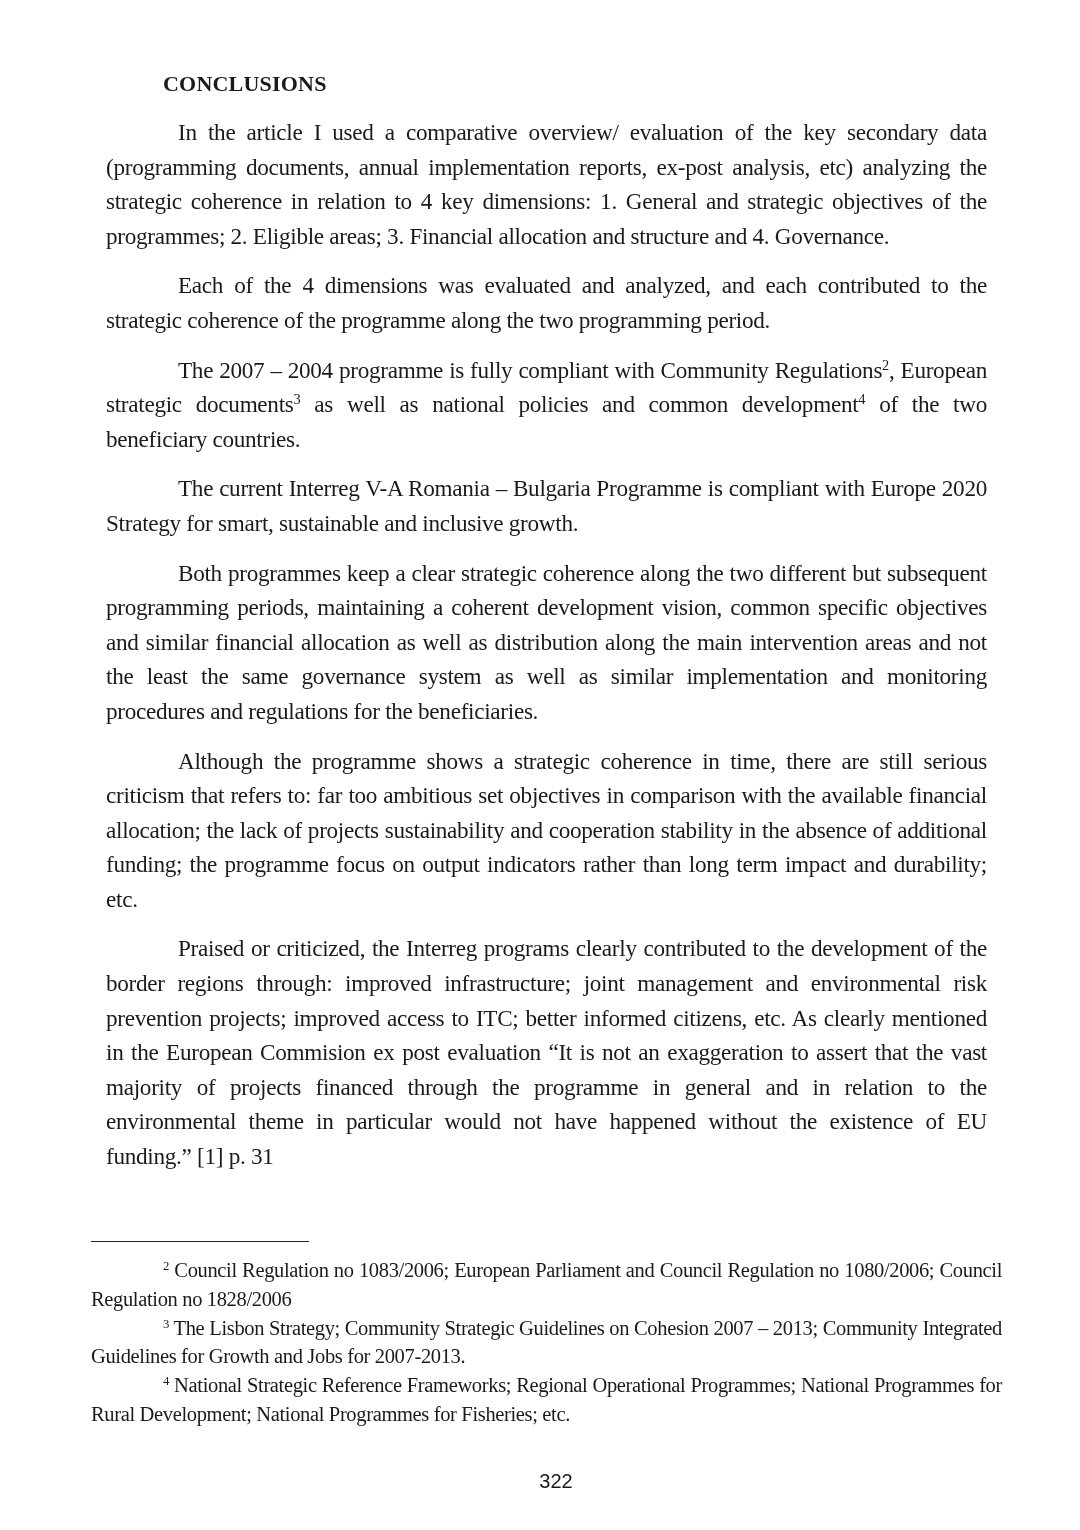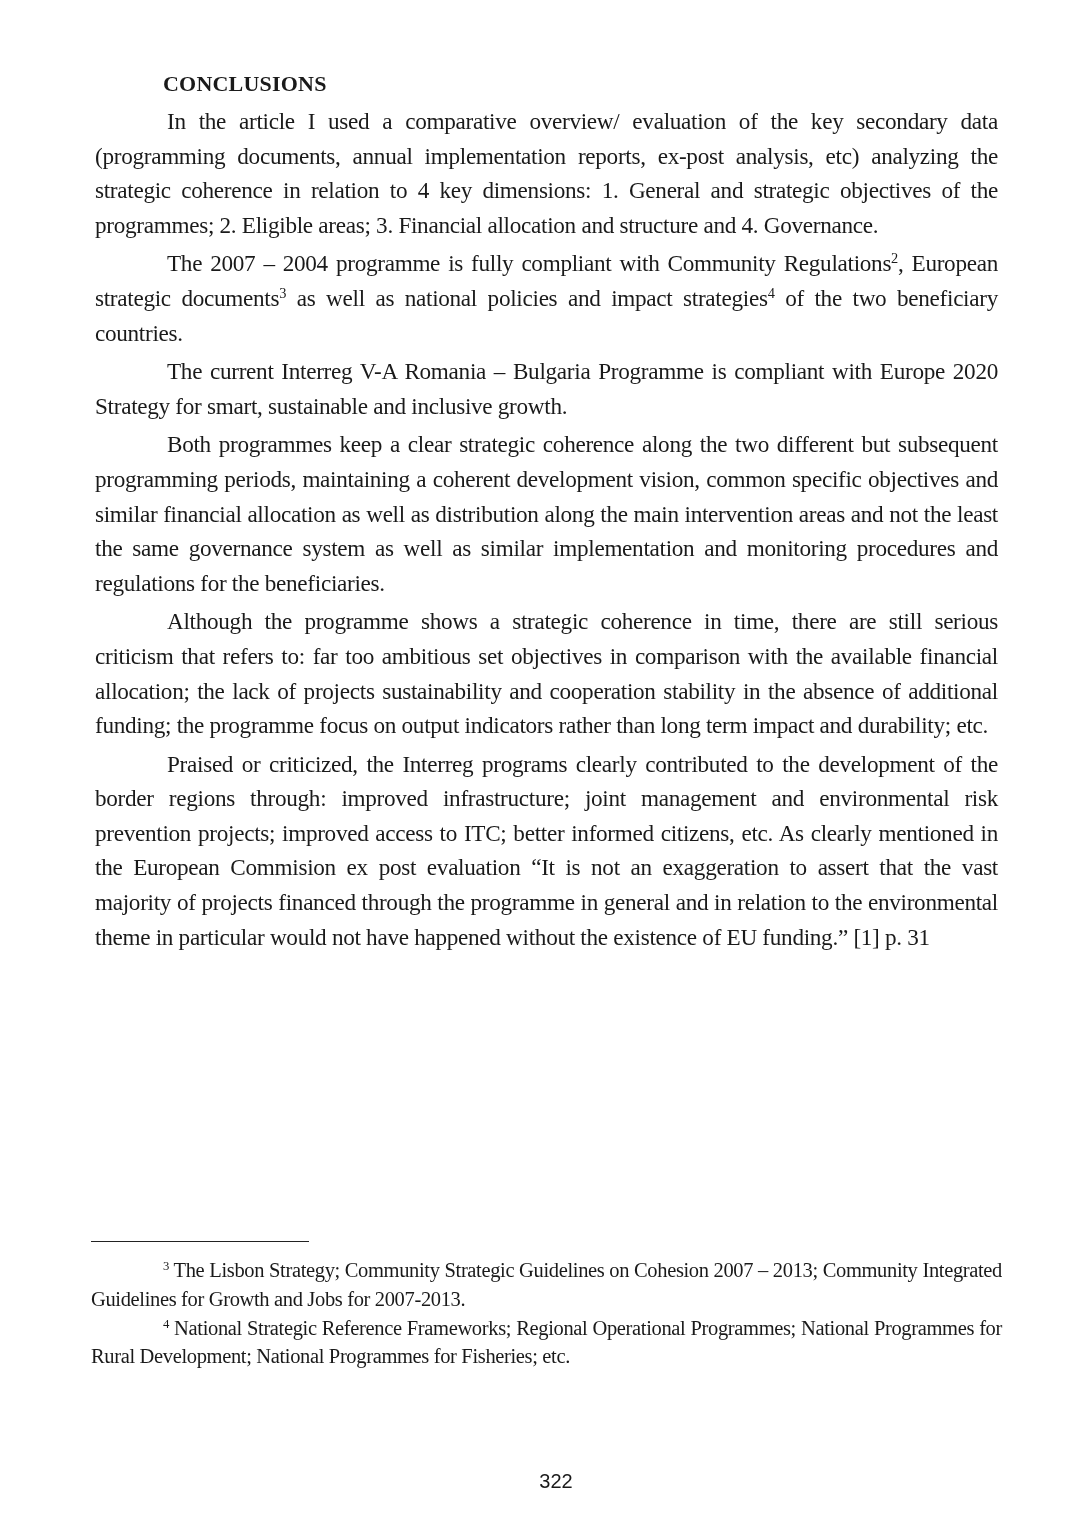--- a/index.html
+++ b/index.html
@@ -7,21 +7,21 @@
   .page {
     position: absolute; left: 91px; top: 64px; width: 911px;
     font-family: "Liberation Serif", serif; color: #1a1a1a;
   }
   .heading {
     font-weight: bold; font-size: 22px; line-height: 32px;
     padding-left: 72px; margin: 4px 0 0 0; letter-spacing: 0.2px;
   }
   .para {
     font-size: 23.2px; line-height: 34.6px; text-align: justify;
-    text-indent: 72px; margin: 4px; letter-spacing: -0.3px;
+    text-indent: 72px; margin: 15px; letter-spacing: -0.3px;
   }
   .para sup, .fn sup { font-size: 62%; line-height: 0; vertical-align: 0.55em; }
   .footnote-rule {
     position: absolute; left: 91px; top: 1241px; width: 218px; height: 0;
     border-top: 1px solid #222;
   }
   .footnotes {
     position: absolute; left: 91px; top: 1256px; width: 911px;
     font-family: "Liberation Serif", serif; color: #1a1a1a;
   }
@@ -34,27 +34,29 @@
     font-family: Liberation Sans, sans-serif; font-size: 20px; color: #1a1a1a;
   }
 </style>
 </head>
 <body>
 
 <div class="page">
   <h2 class="heading">CONCLUSIONS</h2>
 
   <p class="para">In the article I used a comparative overview/ evaluation of the key secondary data (programming documents, annual implementation reports, ex-post analysis, etc) analyzing the strategic coherence in relation to 4 key dimensions: 1. General and strategic objectives of the programmes; 2. Eligible areas; 3. Financial allocation and structure and 4. Governance.</p>
-  <p class="para"><span>The 2007 – 2004 programme is fully compliant with Community Regulations</span><sup>2</sup><span>, European strategic documents</span><sup>3</sup><span> as well as national policies and impact strategies</span><sup>4</sup><span> of the two beneficiary countries.</span></p>
+  <p class="para">Each of the 4 dimensions was evaluated and analyzed, and each contributed to the strategic coherence of the programme along the two programming period.</p>
+  <p class="para"><span>The 2007 – 2004 programme is fully compliant with Community Regulations</span><sup>2</sup><span>, European strategic documents</span><sup>3</sup><span> as well as national policies and common development</span><sup>4</sup><span> of the two beneficiary countries.</span></p>
   <p class="para">The current Interreg V-A Romania – Bulgaria Programme is compliant with Europe 2020 Strategy for smart, sustainable and inclusive growth.</p>
   <p class="para">Both programmes keep a clear strategic coherence along the two different but subsequent programming periods, maintaining a coherent development vision, common specific objectives and similar financial allocation as well as distribution along the main intervention areas and not the least the same governance system as well as similar implementation and monitoring procedures and regulations for the beneficiaries.</p>
   <p class="para">Although the programme shows a strategic coherence in time, there are still serious criticism that refers to: far too ambitious set objectives in comparison with the available financial allocation; the lack of projects sustainability and cooperation stability in the absence of additional funding; the programme focus on output indicators rather than long term impact and durability; etc.</p>
   <p class="para">Praised or criticized, the Interreg programs clearly contributed to the development of the border regions through: improved infrastructure; joint management and environmental risk prevention projects; improved access to ITC; better informed citizens, etc. As clearly mentioned in the European Commision ex post evaluation “It is not an exaggeration to assert that the vast majority of projects financed through the programme in general and in relation to the environmental theme in particular would not have happened without the existence of EU funding.” [1] p. 31</p>
 </div>
 
 <div class="footnote-rule"></div>
 
 <div class="footnotes">
+  <p class="fn"><sup>2</sup> <span>Council Regulation no 1083/2006; European Parliament and Council Regulation no 1080/2006; Council Regulation no 1828/2006</span></p>
   <p class="fn"><sup>3</sup> <span>The Lisbon Strategy; Community Strategic Guidelines on Cohesion 2007 – 2013; Community Integrated Guidelines for Growth and Jobs for 2007-2013.</span></p>
   <p class="fn"><sup>4</sup> <span>National Strategic Reference Frameworks; Regional Operational Programmes; National Programmes for Rural Development; National Programmes for Fisheries; etc.</span></p>
 </div>
 
 <div class="page-number">322</div>
 
 </body></html>

